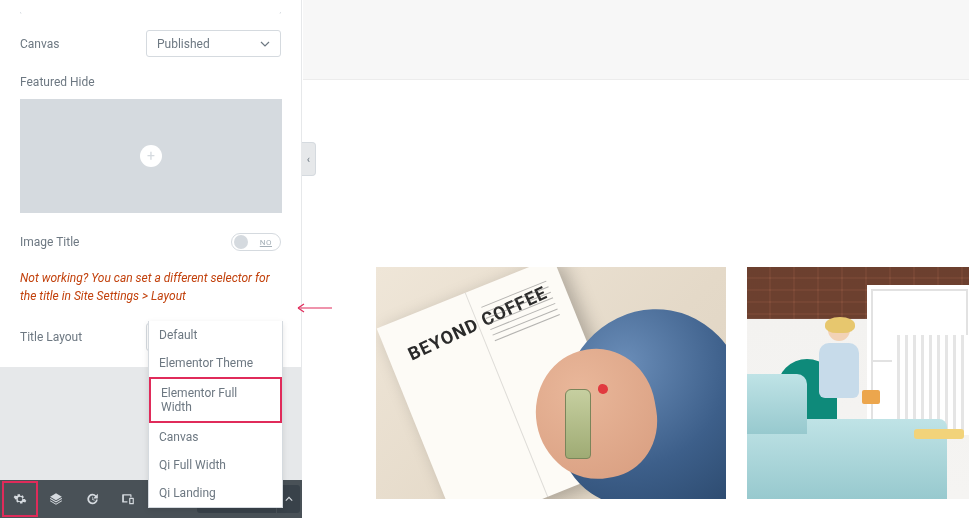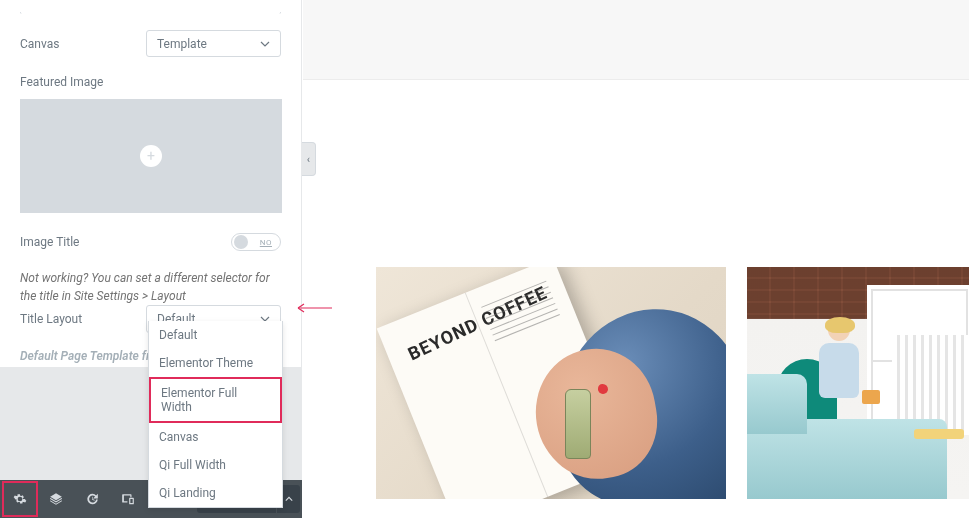--- a/index.html
+++ b/index.html
@@ -49,21 +49,21 @@
   position:relative; display:flex; align-items:center;
 }
 .toggle .knob {
   width:14px; height:14px; border-radius:50%; background:#d5dadf;
   position:absolute; left:2px;
 }
 .toggle .txt {
   position:absolute; right:8px; font-size:8px; color:#a4afb7; letter-spacing:0.5px;text-decoration:underline;
 }
 
-.note { font-size:12px; font-style:italic; color:#737373; line-height:1.5; }
+.note { font-size:12px; font-style:italic; color:#c2410c; line-height:1.5; margin-bottom:18px; }
 
 
 .pl-select {
   width:135px; height:28px; border:1px solid #d5dadf; border-radius:3px;
   display:flex; align-items:center; justify-content:space-between;
   padding:0 10px; color:#6d7882; font-size:12px; cursor:pointer; background:#fff;
 }
 .pl-select svg { width:10px; height:10px; }
 
 .template-note { font-size:12px; font-style:italic; font-weight:600; color:#a4afb7; margin-top:16px; }
@@ -280,28 +280,28 @@
 
 <div class="panel">
   <div class="panel-gray"></div>
 
   <div class="panel-inner">
     <div class="top-field"></div>
 
     <div class="row">
       <span class="label">Canvas</span>
       <div class="status-select">
-        <span>Template</span>
+        <span>Published</span>
         <svg viewBox="0 0 10 10">
             <path d="M1 3 L5 7 L9 3" fill="none" stroke="#6d7882" stroke-width="1.2"></path>
           </svg>
       </div>
     </div>
 
-    <div class="section-label">Featured Image</div>
+    <div class="section-label">Featured Hide</div>
     <div class="featured-box">
       <div class="plus-circle">+</div>
     </div>
 
     <div class="row">
       <span class="label">Image Title</span>
       <div class="toggle">
         <div class="knob"></div>
         <span class="txt">NO</span>
       </div>

